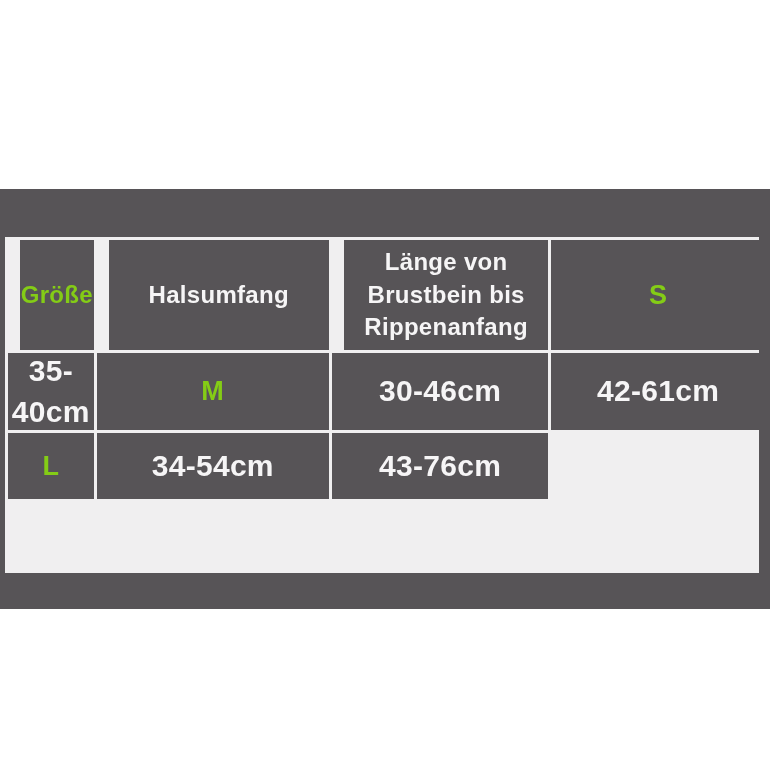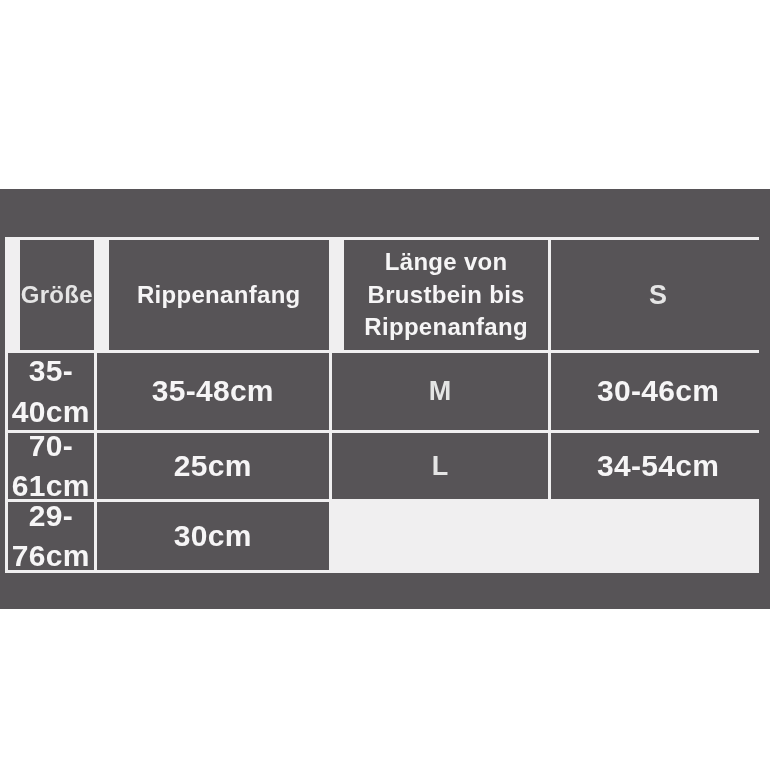--- a/index.html
+++ b/index.html
@@ -46,47 +46,44 @@
     font-size: 25px;
     letter-spacing: 0.3px;
     padding: 0 6px;
     line-height: 1.35;
   }
   .cell.header {
     font-size: 24px;
     margin-left: 12px;
   }
   .cell.green {
-    color: #e5e5e5;
+    color: #84cc16;
   }
   .cell.value {
     font-size: 30px;
   }
   .cell.size-letter {
     font-size: 27px;
   }
 </style>
 </head>
 <body>
 
 <div class="band">
   <div class="size-table">
 
     <div class="cell header green">Größe</div>
-    <div class="cell header">Rippenanfang</div>
+    <div class="cell header">Halsumfang</div>
     <div class="cell header">Länge von Brustbein bis Rippenanfang</div>
 
     <div class="cell green size-letter">S</div>
     <div class="cell value">35-40cm</div>
-    <div class="cell value">35-48cm</div>
 
     <div class="cell green size-letter">M</div>
     <div class="cell value">30-46cm</div>
-    <div class="cell value">70-61cm</div>
-    <div class="cell value">25cm</div>
+    <div class="cell value">42-61cm</div>
 
     <div class="cell green size-letter">L</div>
     <div class="cell value">34-54cm</div>
-    <div class="cell value">29-76cm</div>
-    <div class="cell value">30cm</div>
+    <div class="cell value">43-76cm</div>
 
   </div>
 </div>
 
 </body></html>

